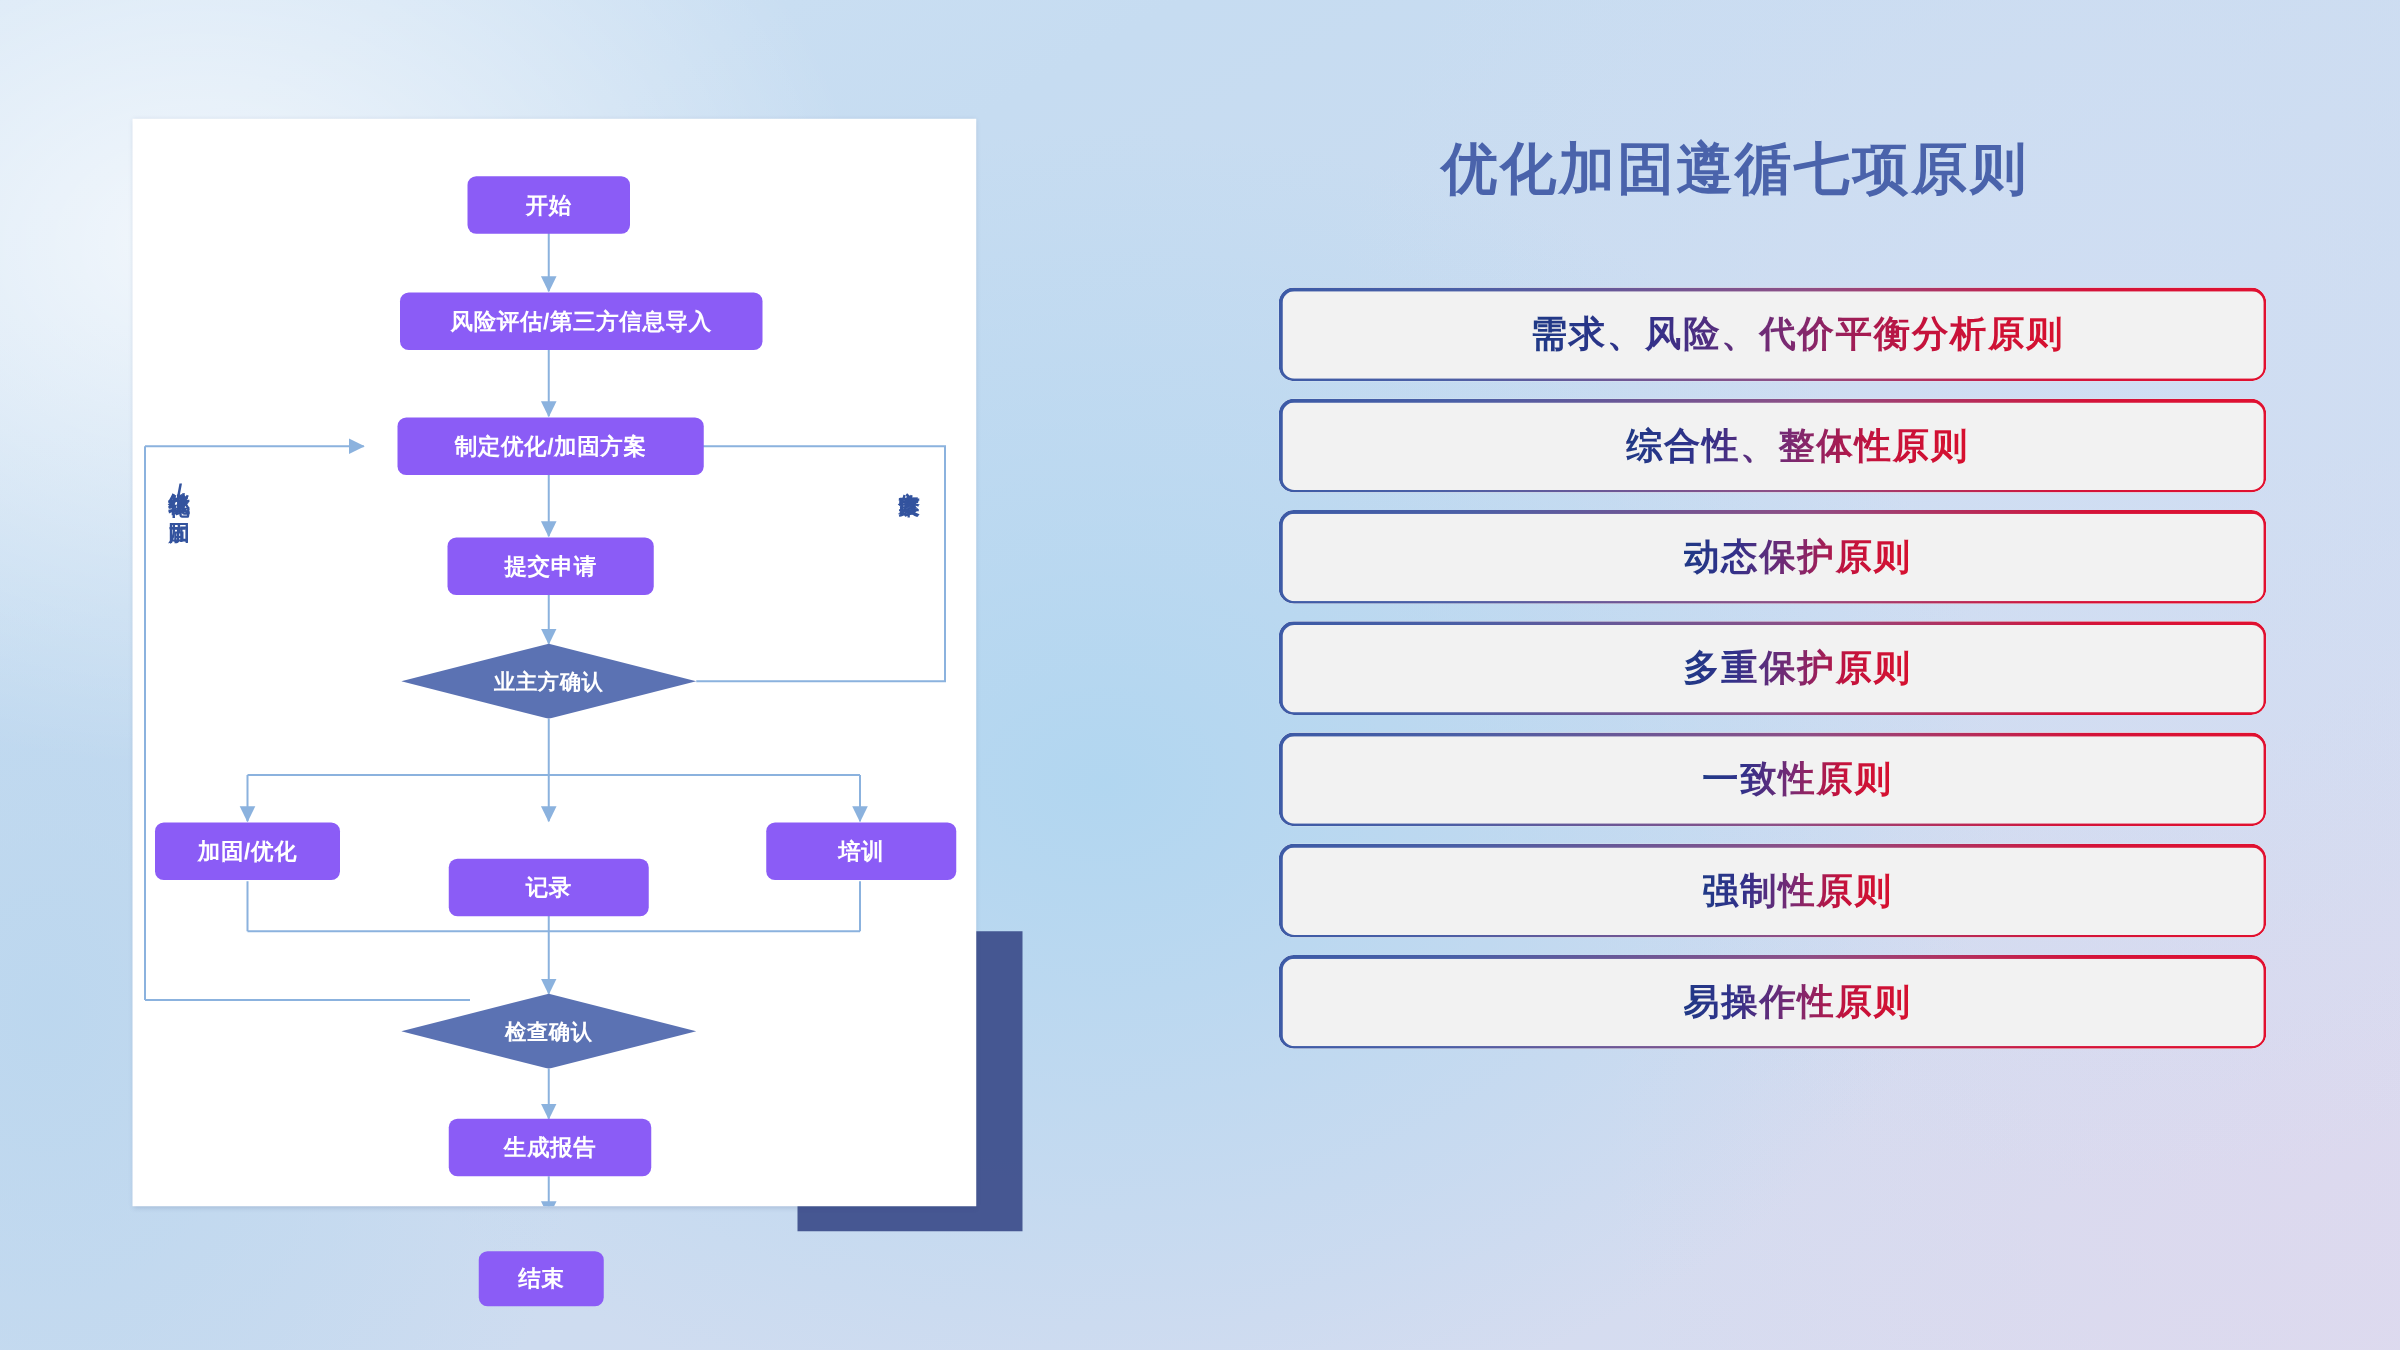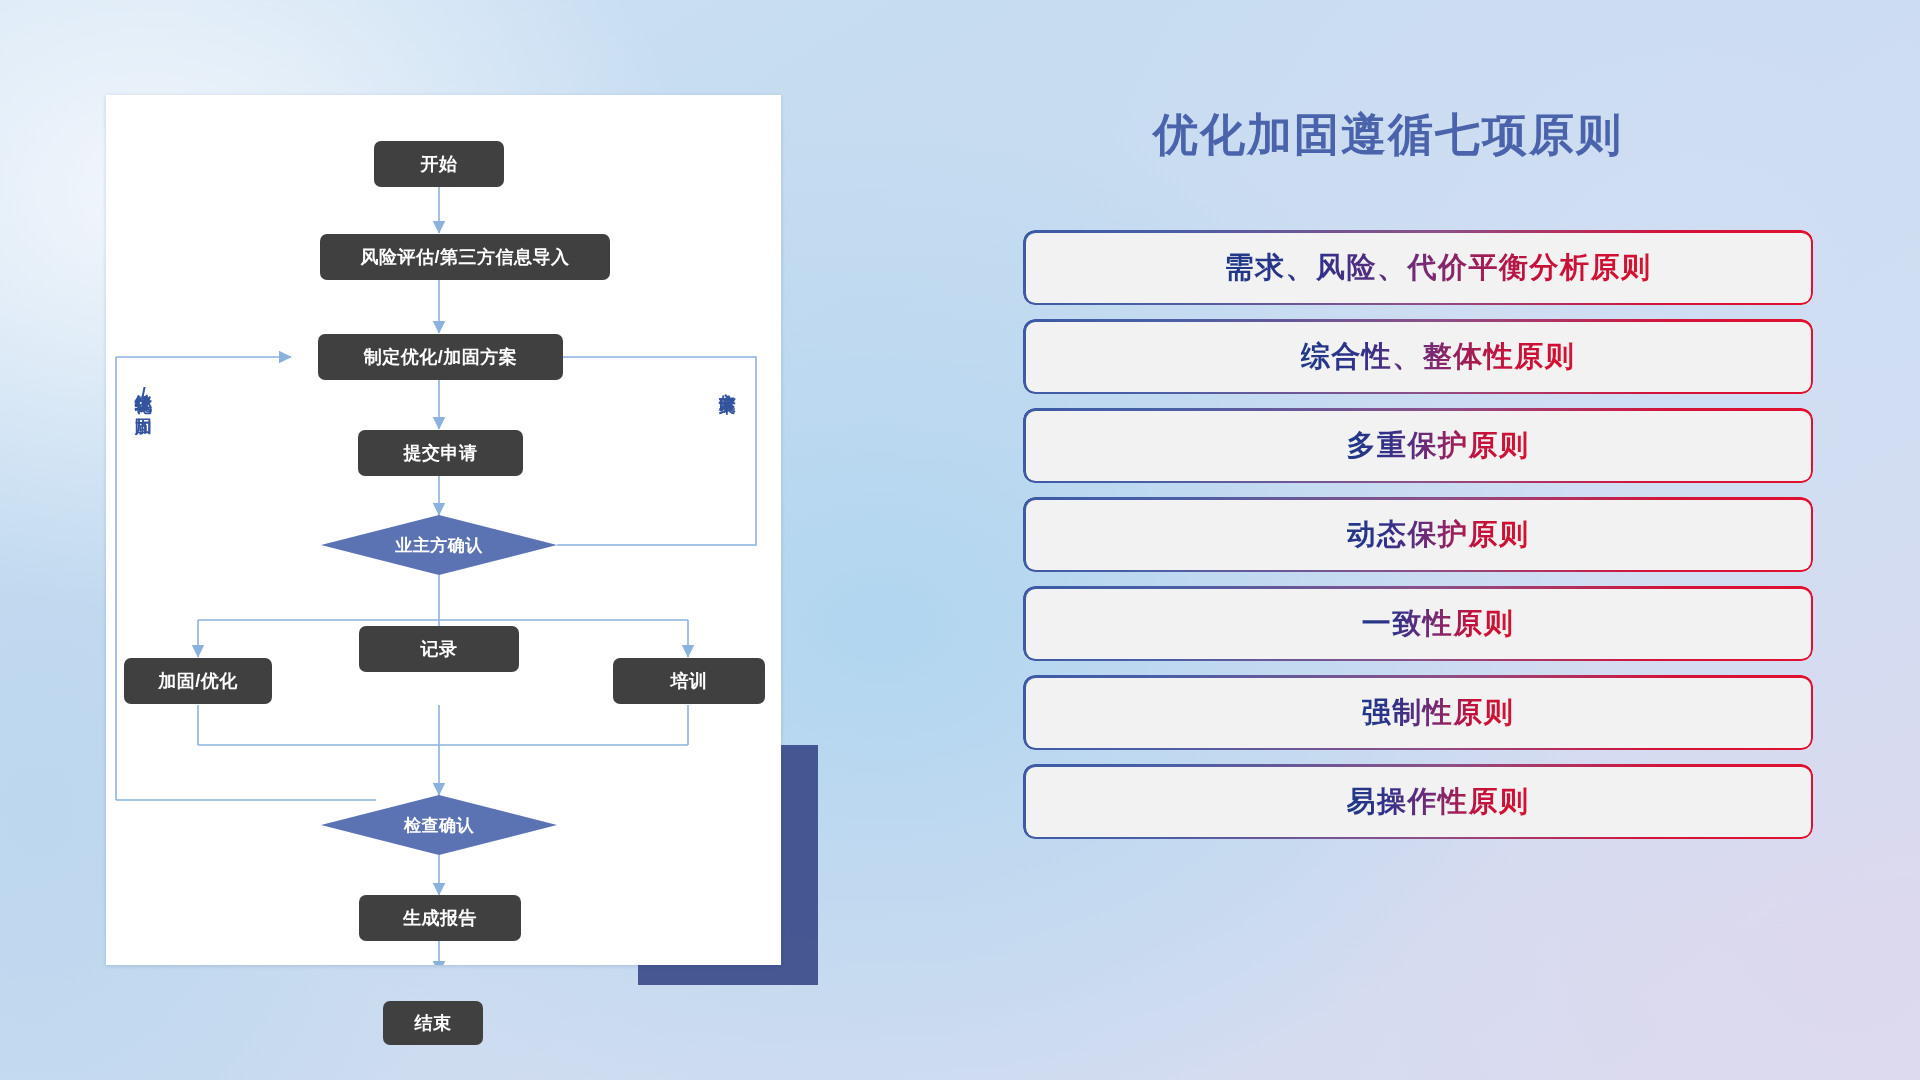--- a/index.html
+++ b/index.html
@@ -19,21 +19,21 @@
   
   #flow-shadow {
     position:absolute; left:638px; top:745px; width:180px; height:240px;
     background:#3b4c8a; opacity:.92;
   }
   #flow-card {
     position:absolute; left:106px; top:95px; width:675px; height:870px;
     background:#ffffff; box-shadow:0 1px 4px rgba(40,60,110,.18);
   }
   .node {
-    position:absolute; background:#404040; color:#fff;
+    position:absolute; background:#8b5cf6; color:#fff;
     border-radius:7px; display:flex; align-items:center; justify-content:center;
     font-weight:bold; letter-spacing:.5px; white-space:nowrap;
   }
   .diamond-wrap { position:absolute; }
   .diamond-wrap svg { position:absolute; left:0; top:0; }
   .diamond-label {
     position:absolute; left:0; top:0; width:100%; height:100%;
     display:flex; align-items:center; justify-content:center;
     color:#fff; font-weight:bold; font-size:17px; letter-spacing:.5px;
   }
@@ -138,21 +138,21 @@
     <svg width="236" height="60">
       <polygon points="118,0 236,30 118,60 0,30" fill="#5b72b3"></polygon>
     </svg>
     <div class="diamond-label">业主方确认</div>
   </div>
 
   <div class="node" style="left:18px;top:563px;width:148px;height:46px;font-size:18px;">
     <span>加固/优化</span>
   </div>
 
-  <div class="node" style="left:253px;top:531px;width:160px;height:46px;font-size:18px;">
+  <div class="node" style="left:253px;top:592px;width:160px;height:46px;font-size:18px;">
     <span>记录</span>
   </div>
 
   <div class="node" style="left:507px;top:563px;width:152px;height:46px;font-size:18px;">
     <span>培训</span>
   </div>
 
   <div class="diamond-wrap" style="left:215px;top:700px;width:236px;height:60px;">
     <svg width="236" height="60">
       <polygon points="118,0 236,30 118,60 0,30" fill="#5b72b3"></polygon>
@@ -182,28 +182,28 @@
 
     <div class="card">
       <span class="card-text">需求、风险、代价平衡分析原则</span>
     </div>
 
     <div class="card">
       <span class="card-text">综合性、整体性原则</span>
     </div>
 
     <div class="card">
+      <span class="card-text">动态保护原则</span>
+    </div>
+
+    <div class="card">
       <span class="card-text">多重保护原则</span>
     </div>
 
     <div class="card">
-      <span class="card-text">动态保护原则</span>
-    </div>
-
-    <div class="card">
       <span class="card-text">一致性原则</span>
     </div>
 
     <div class="card">
       <span class="card-text">强制性原则</span>
     </div>
 
     <div class="card">
       <span class="card-text">易操作性原则</span>
     </div>

